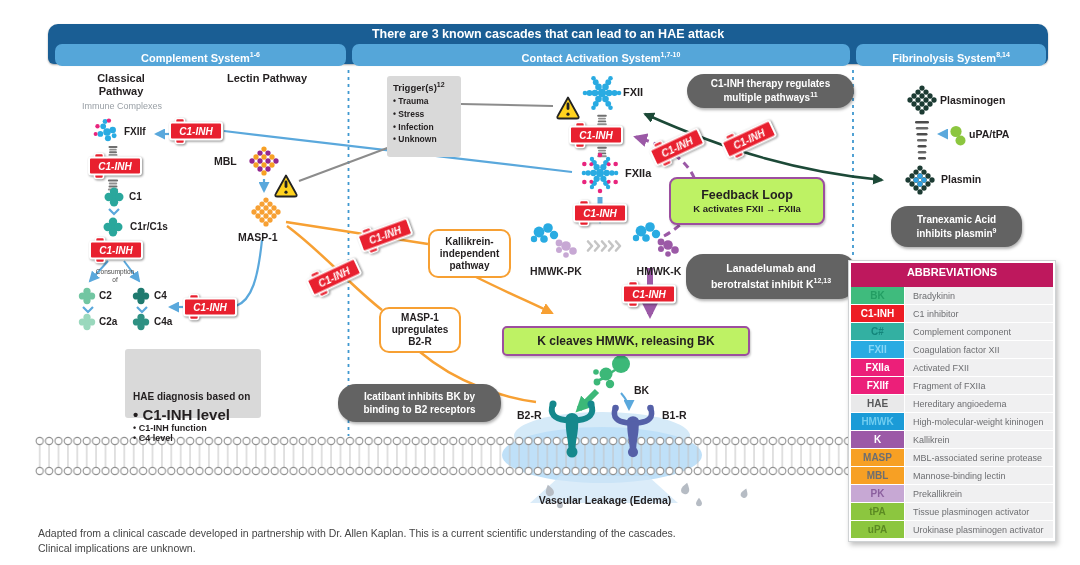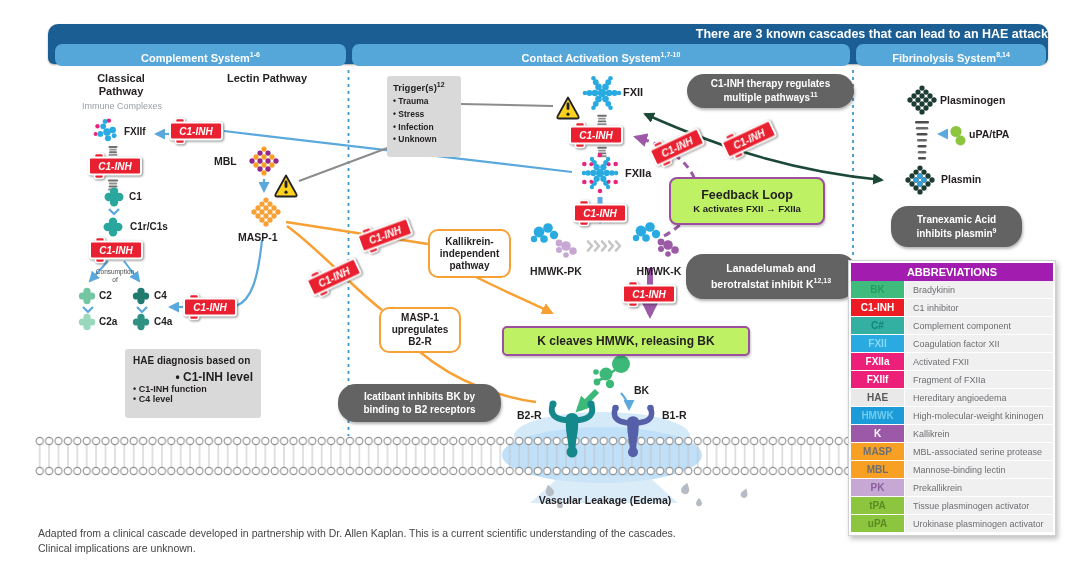--- a/index.html
+++ b/index.html
@@ -16,21 +16,21 @@
   .bullet{font-weight:bold;}
   .bullet::before{content:"• ";}
   .dbx{background:#636363;border-radius:17px;color:#fff;font-weight:bold;text-align:center;display:flex;align-items:center;justify-content:center;box-shadow:1px 2px 3px rgba(0,0,0,.3);line-height:1.3;}
   .obx{background:#fff;border:2.5px solid #f7a033;border-radius:10px;font-weight:bold;color:#231f20;display:flex;align-items:center;justify-content:center;text-align:center;line-height:1.2;}
   .pbx{background:#bef264;border:2.5px solid #9c4f9f;font-weight:bold;color:#231f20;display:flex;align-items:center;justify-content:center;text-align:center;box-shadow:1px 2px 2px rgba(0,0,0,.2);}
   .c1badge{filter:drop-shadow(1px 1.5px 1px rgba(0,0,0,.45));}
   .bdg-t{font-family:"Liberation Sans",sans-serif;font-size:10px;font-weight:bold;font-style:italic;fill:#fff;text-anchor:middle;}
   .chv{stroke:#c5c5c5;stroke-width:2.6;fill:none;stroke-linecap:round;stroke-linejoin:round;}
   
   .abbr{background:#fff;border:1px solid #cfd2d4;box-shadow:2px 3px 5px rgba(0,0,0,.25);padding:2px;width:208px;}
-  .abbr-h{background:#a21caf;color:#fff;font-weight:bold;font-size:11px;text-align:center;height:18px;line-height:18px;}
+  .abbr-h{background:#be185d;color:#fff;font-weight:bold;font-size:11px;text-align:center;height:24px;line-height:18px;}
   .abbr-row{display:flex;height:17px;border-bottom:1px solid #fff;background:#f0f0f1;}
   .abbr-badge{width:53px;font-weight:bold;font-size:10px;display:flex;align-items:center;justify-content:center;border-right:1px solid #fff;}
   .abbr-def{flex:1;font-size:9px;color:#6d6e71;display:flex;align-items:center;padding-left:8px;white-space:nowrap;}
   .foot{font-size:10.5px;color:#454545;line-height:1.45;}
 </style>
 </head>
 <body>
 
 <div class="stage">
 
@@ -368,21 +368,21 @@
           <text class="bdg-t" y="3.5">C1-INH</text>
         </g>
     <g class="c1badge" transform="translate(749,139) rotate(-25)">
           <use href="#badge-shape"></use>
           <text class="bdg-t" y="3.5">C1-INH</text>
         </g>
   </g>
 </svg>
 
 <div class="ov banner" style="left:48px;top:24px;width:1000px;height:40px;">
-  <div style="padding-top:3px;text-align:right;">There are 3 known cascades that can lead to an HAE attack</div>
+  <div style="padding-top:3px;">There are 3 known cascades that can lead to an HAE attack</div>
 </div>
 <div class="ov tab" style="left:55px;top:44px;width:291px;height:22px;"><span>Complement System</span><sup>1-6</sup></div>
 <div class="ov tab" style="left:352px;top:44px;width:498px;height:22px;"><span>Contact Activation System</span><sup>1,7-10</sup></div>
 <div class="ov tab" style="left:856px;top:44px;width:190px;height:22px;"><span>Fibrinolysis System</span><sup>8,14</sup></div>
 
 <div class="lbl ctr" style="left:76px;top:72px;width:90px;font-size:11px;line-height:1.18;white-space:normal;">Classical Pathway</div>
 <div class="lbl ctr" style="left:222px;top:72px;width:90px;font-size:11px;line-height:1.18;white-space:normal;">Lectin Pathway</div>
 <div class="ov" style="left:62px;top:101px;width:120px;text-align:center;font-size:9px;color:#9aa0a6;">Immune Complexes</div>
 <div class="lbl" style="left:124px;top:126px;font-size:10px;">FXIIf</div>
 <div class="lbl" style="left:129px;top:191px;font-size:10px;">C1</div>
@@ -392,22 +392,22 @@
   <div>of</div>
 </div>
 <div class="lbl" style="left:99px;top:290px;font-size:10px;">C2</div>
 <div class="lbl" style="left:154px;top:290px;font-size:10px;">C4</div>
 <div class="lbl" style="left:99px;top:316px;font-size:10px;">C2a</div>
 <div class="lbl" style="left:154px;top:316px;font-size:10px;">C4a</div>
 <div class="lbl" style="left:214px;top:155px;font-size:10.5px;">MBL</div>
 <div class="lbl" style="left:238px;top:231px;font-size:10.5px;">MASP-1</div>
 
 <div class="ov gbx" style="left:125px;top:349px;width:136px;height:69px;padding:6px 8px;box-sizing:border-box;">
-  <div class="ti" style="font-size:10px;margin-bottom:4px;">HAE diagnosis based on</div>
-  <div class="bullet" style="font-size:12px;text-align:right;">C1-INH level</div>
+  <div class="ti" style="font-size:10px;margin-bottom:4px;margin-top:36px;">HAE diagnosis based on</div>
+  <div class="bullet" style="font-size:15px;">C1-INH level</div>
   <div class="bullet" style="font-size:9px;">C1-INH function</div>
   <div class="bullet" style="font-size:9px;">C4 level</div>
 </div>
 
 <div class="ov gbx" style="left:387px;top:76px;width:74px;height:81px;padding:5px 6px;box-sizing:border-box;">
   <div class="ti" style="font-size:9.5px;margin-bottom:2px;"><span>Trigger(s)</span><sup>12</sup></div>
   <div class="bullet" style="font-size:8.5px;line-height:1.5;">Trauma</div>
   <div class="bullet" style="font-size:8.5px;line-height:1.5;">Stress</div>
   <div class="bullet" style="font-size:8.5px;line-height:1.5;">Infection</div>
   <div class="bullet" style="font-size:8.5px;line-height:1.5;">Unknown</div>

